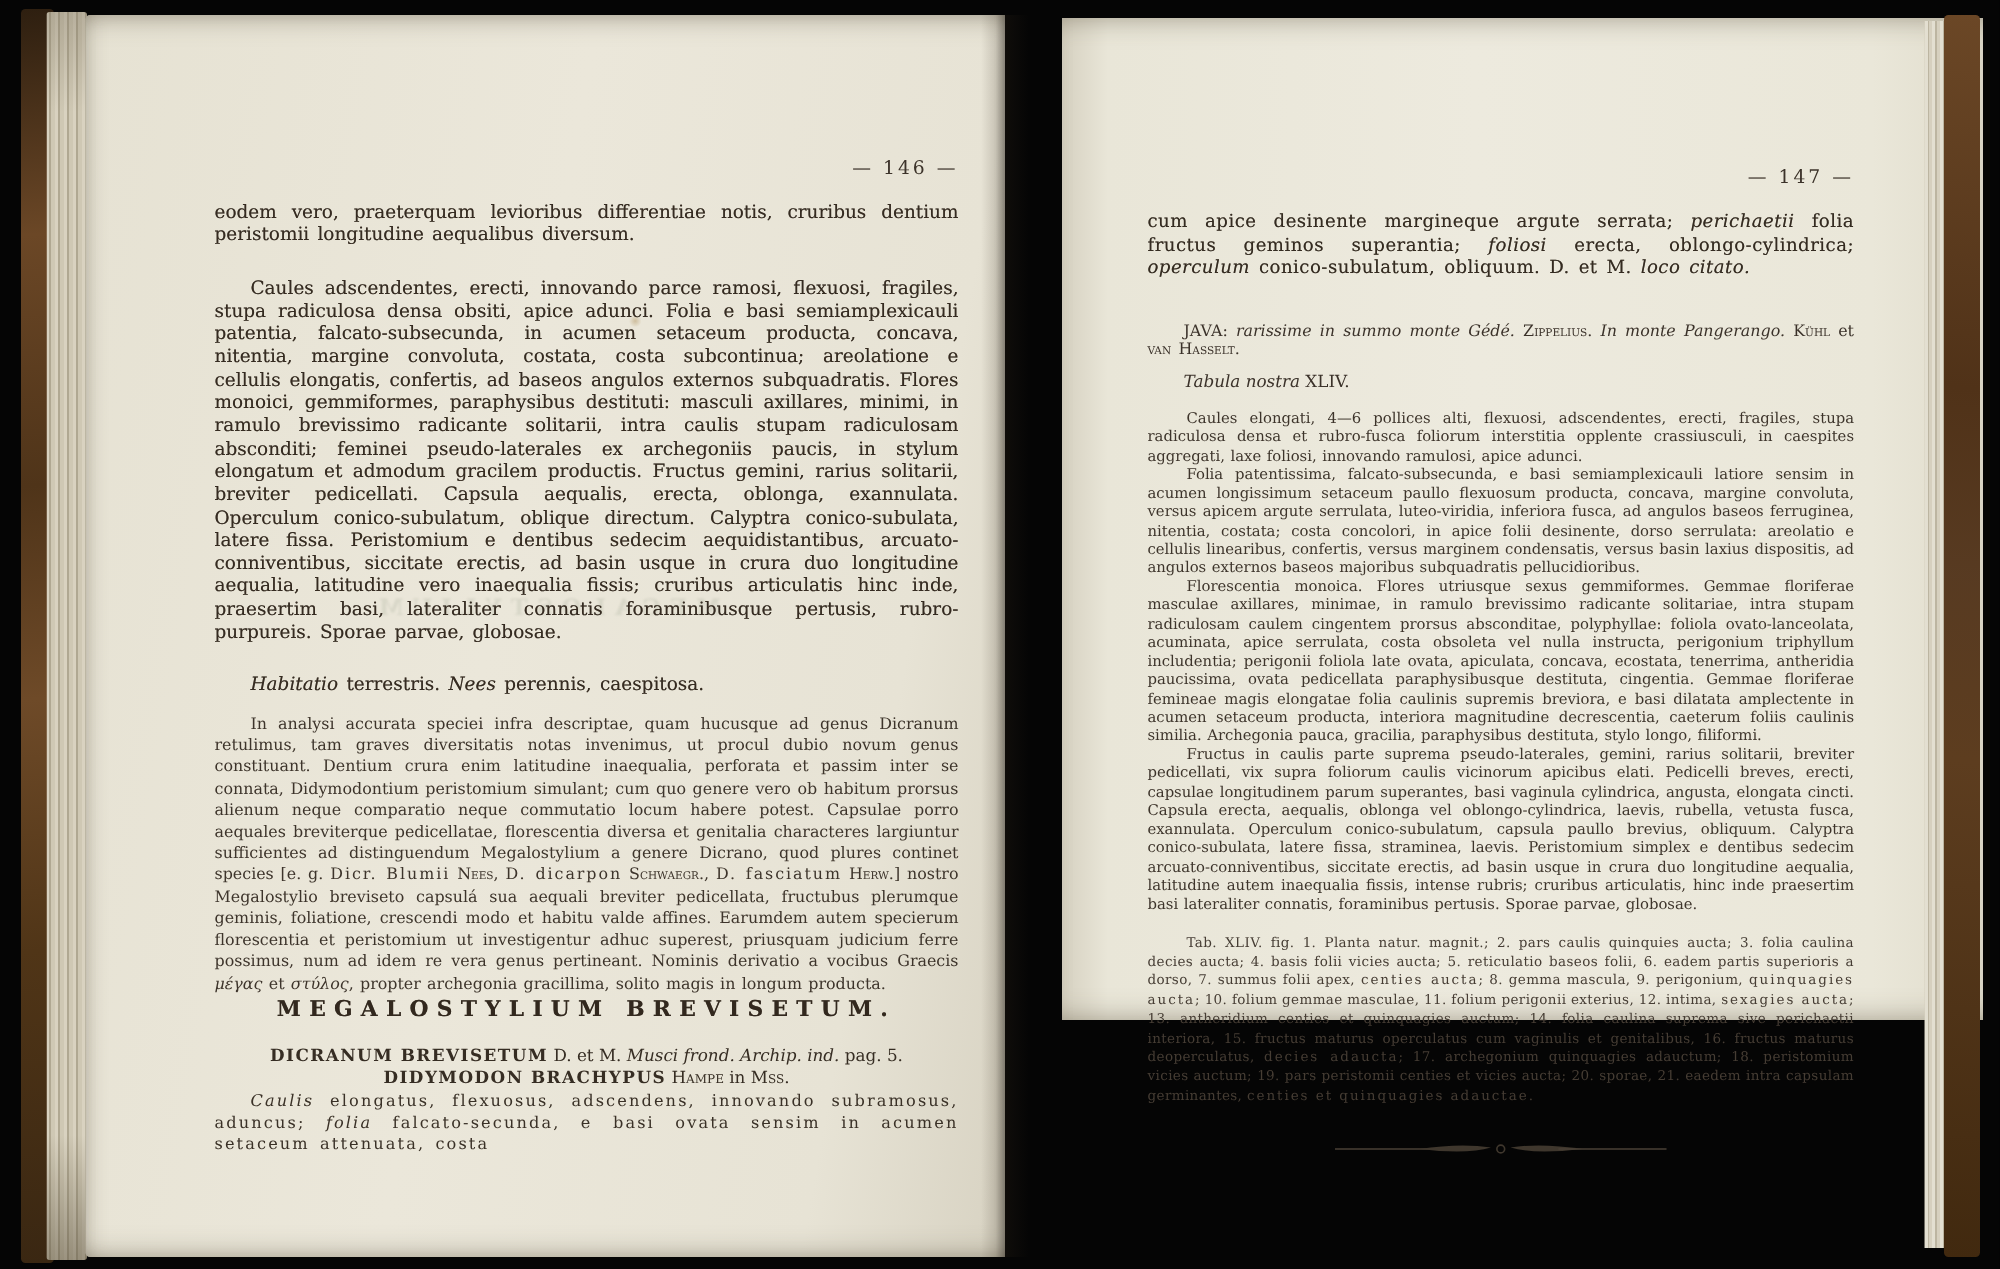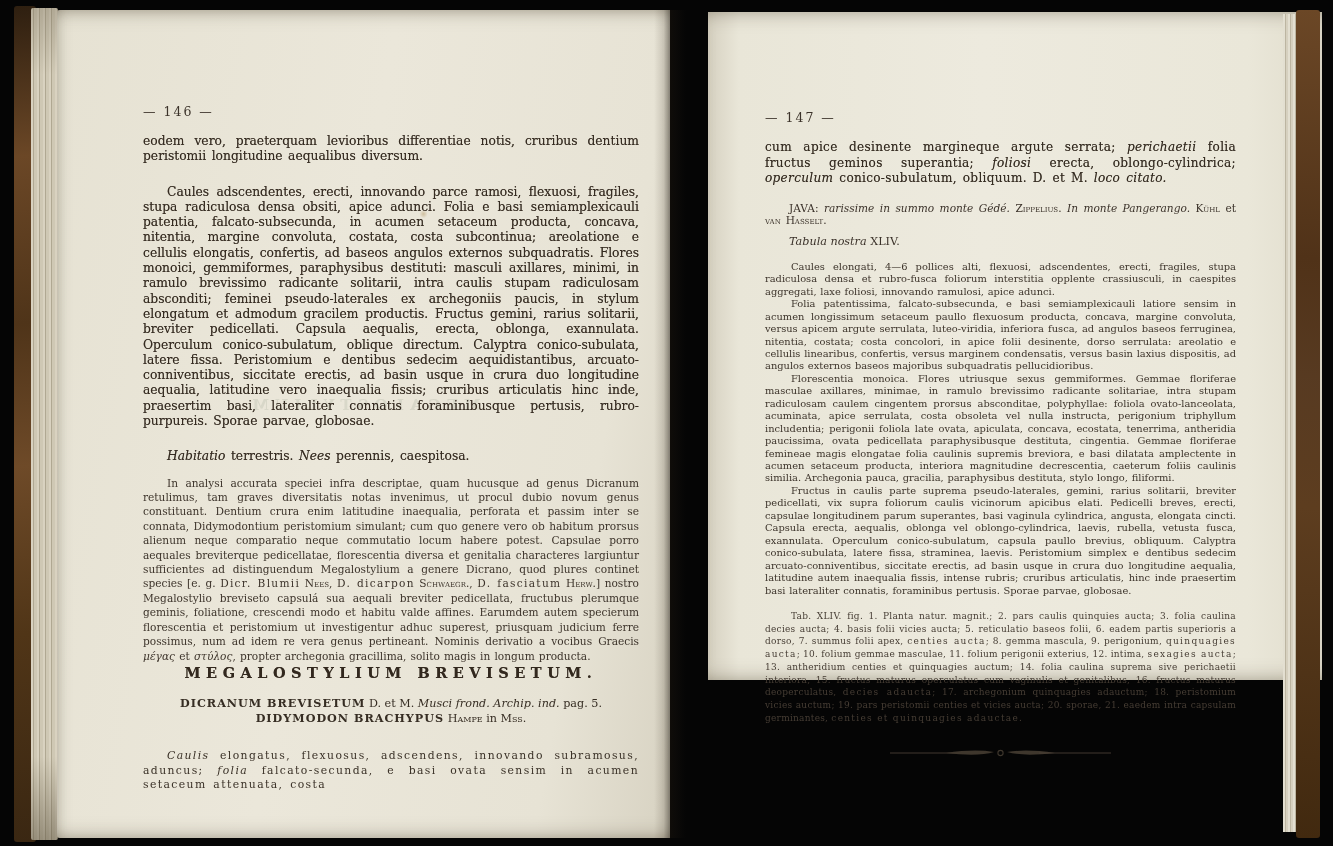--- a/index.html
+++ b/index.html
@@ -41,39 +41,39 @@
   
   .ghost { position:absolute; left:0; right:0; top:386px; text-align:center;
     transform:scaleX(-1); font-weight:bold; font-size:15px; letter-spacing:6px;
     color:rgba(98,116,96,.13); filter:blur(.6px); }
 
   
   .col { position:absolute; color:#382f25; }
   .col-left  { left:86px; top:94px; width:496px; }
   .col-right { left:57px; top:98px; width:471px; }
 
-  .pagenum { text-align:left; font-size:12.5px; letter-spacing:2px; color:#3c332a; margin-bottom:15px; }
+  .pagenum { text-align:right; font-size:12.5px; letter-spacing:2px; color:#3c332a; margin-bottom:15px; }
 
   p { text-align:justify; }
   .main { font-size:12.3px; line-height:15.3px; word-spacing:1.6px; color:#352b21;
           text-shadow:0 0 .35px rgba(53,43,33,.55); }
   .indent { text-indent:24px; }
   .gap-s { margin-top:20px; }
   .analysis { font-size:10.6px; line-height:14.4px; margin-top:11px; color:#3d342b; word-spacing:.8px; }
 
   .species-heading { font-size:14.5px; font-weight:bold; letter-spacing:5.5px; text-align:center;
     margin:1px 0 15px; color:#32281e; text-shadow:0 0 .4px rgba(50,40,30,.6); }
 
   .syn { font-size:11.2px; line-height:15px; text-align:center; color:#362d23; }
-  .spaced-diag { font-size:10.8px; line-height:14.6px; margin-top:23px; letter-spacing:1.4px;
+  .spaced-diag { font-size:10.8px; line-height:14.6px; margin-top:1px; letter-spacing:1.4px;
     word-spacing:2px; color:#3a3127; }
 
   .cont { font-size:12.1px; line-height:15.6px; word-spacing:1.8px; letter-spacing:.3px;
     color:#342b21; text-shadow:0 0 .35px rgba(52,43,33,.55); }
-  .locality { font-size:10.6px; margin-top:15px; text-indent:24px; word-spacing:1.5px; color:#3b322a; }
+  .locality { font-size:10.6px; margin-top:28px; text-indent:24px; word-spacing:1.5px; color:#3b322a; }
   .tabula { font-size:11.2px; margin-top:9px; text-indent:24px; color:#3b322a; }
   .desc { font-size:9.9px; line-height:12.45px; text-indent:26px; color:#3d342b; word-spacing:.6px; }
   .desc-first { margin-top:13px; }
   .legend { font-size:9px; line-height:12.7px; text-indent:26px; margin-top:13px;
     letter-spacing:.25px; color:#463d34; }
 
   .ornament-wrap { margin-top:20px; text-align:center; }
 
   
   .i  { font-style:italic; }

